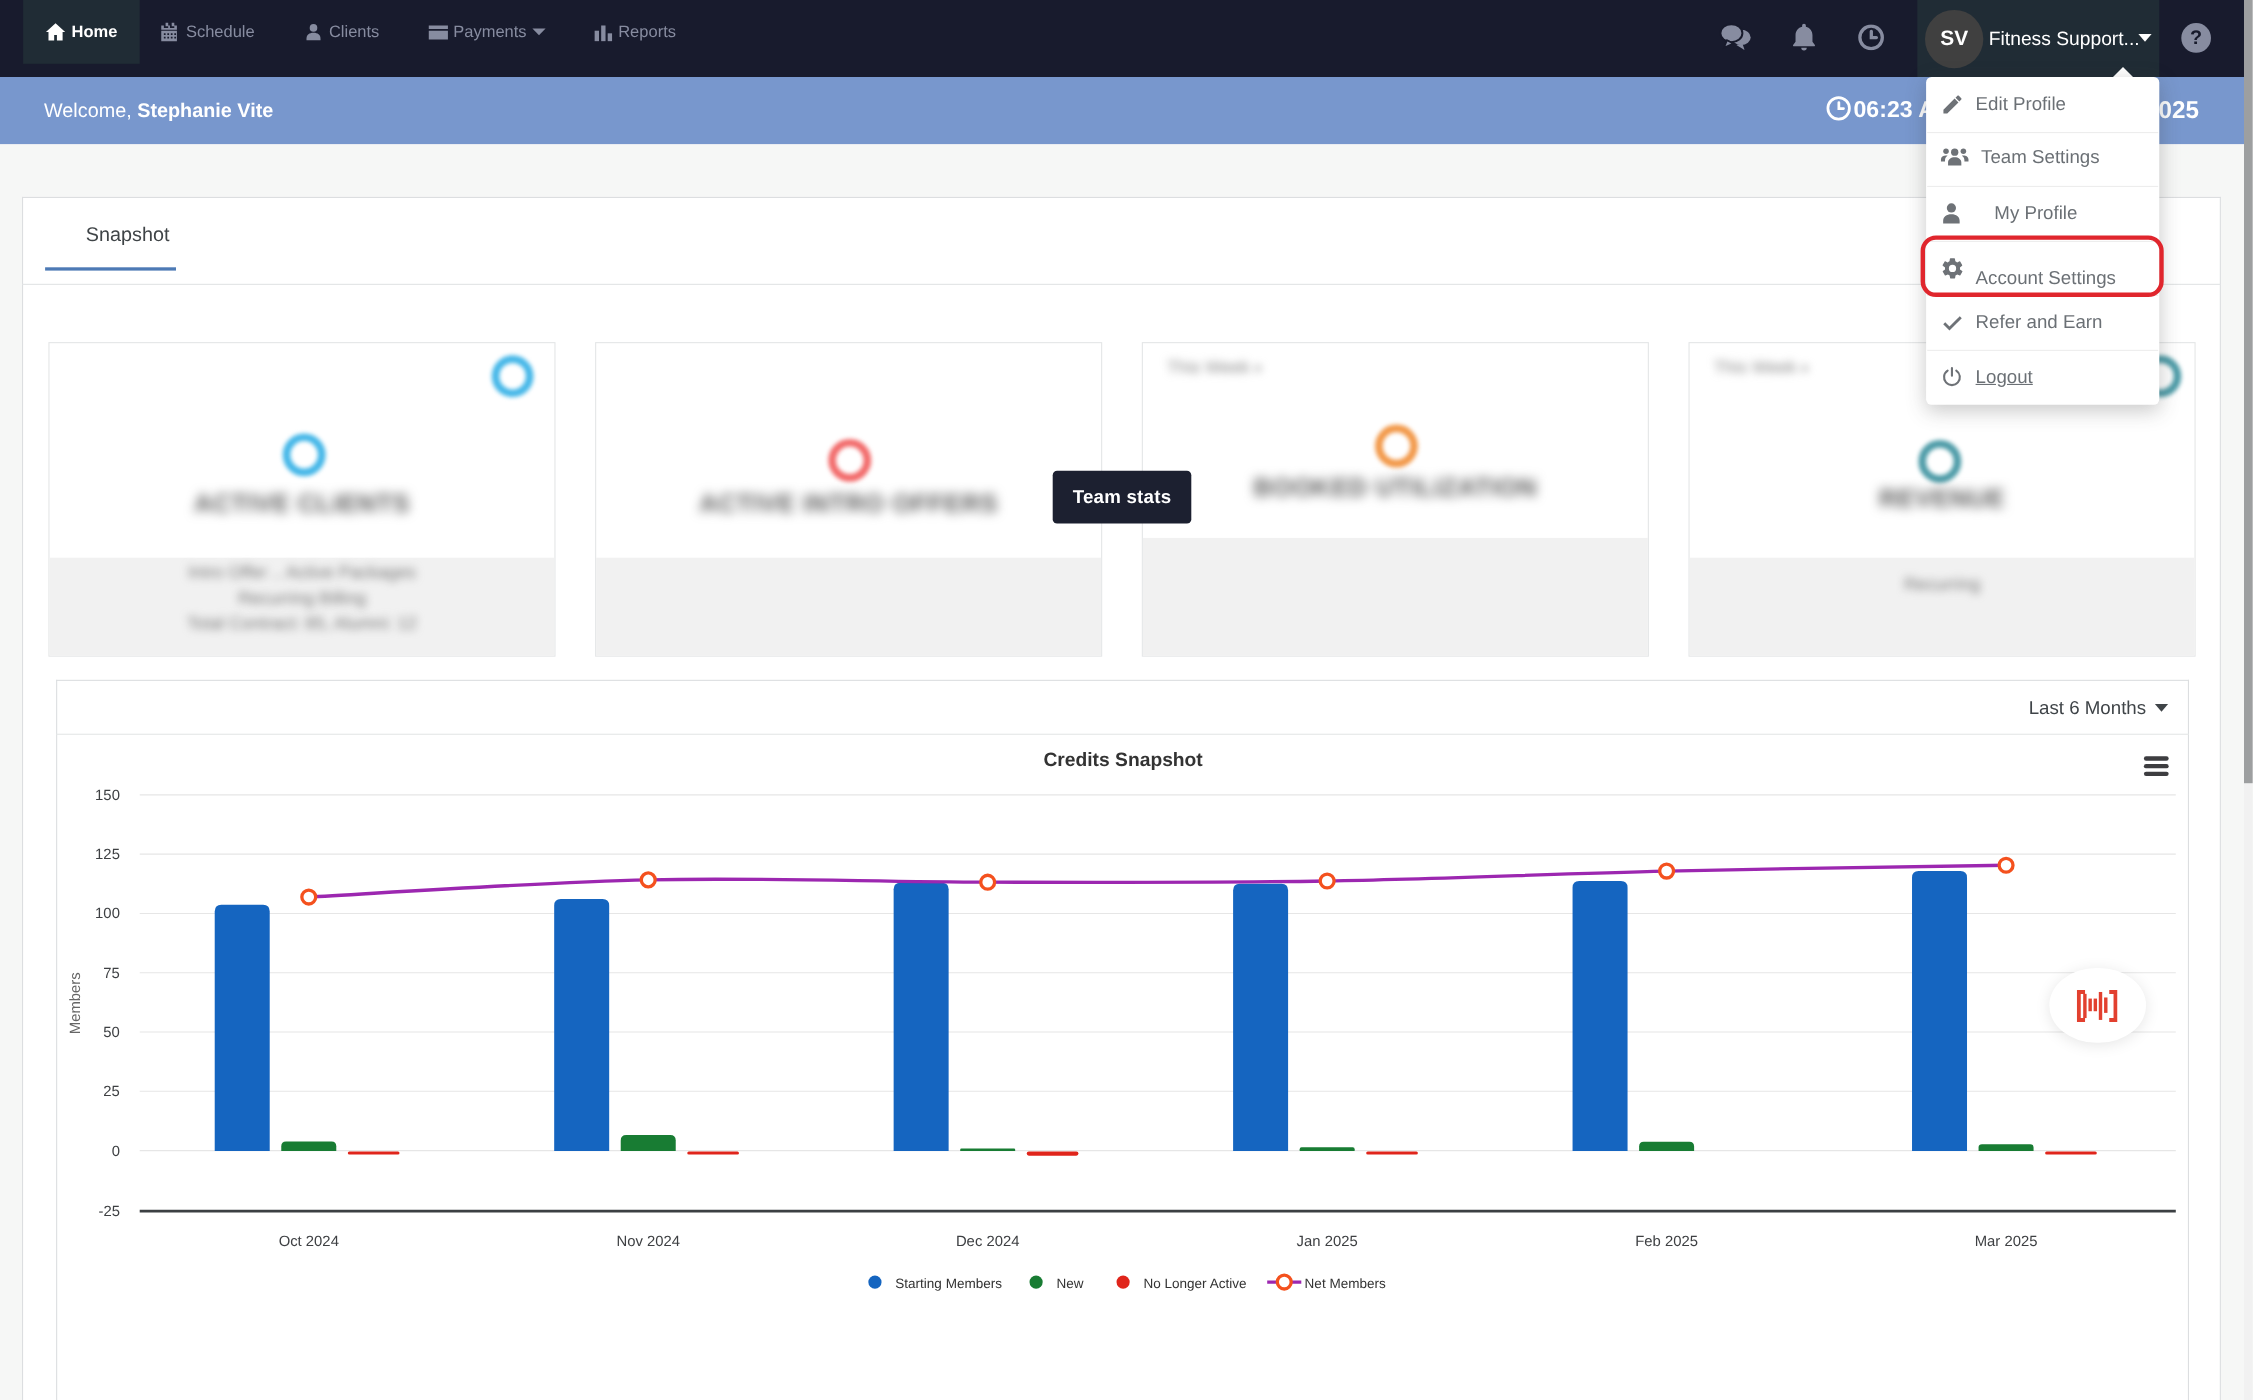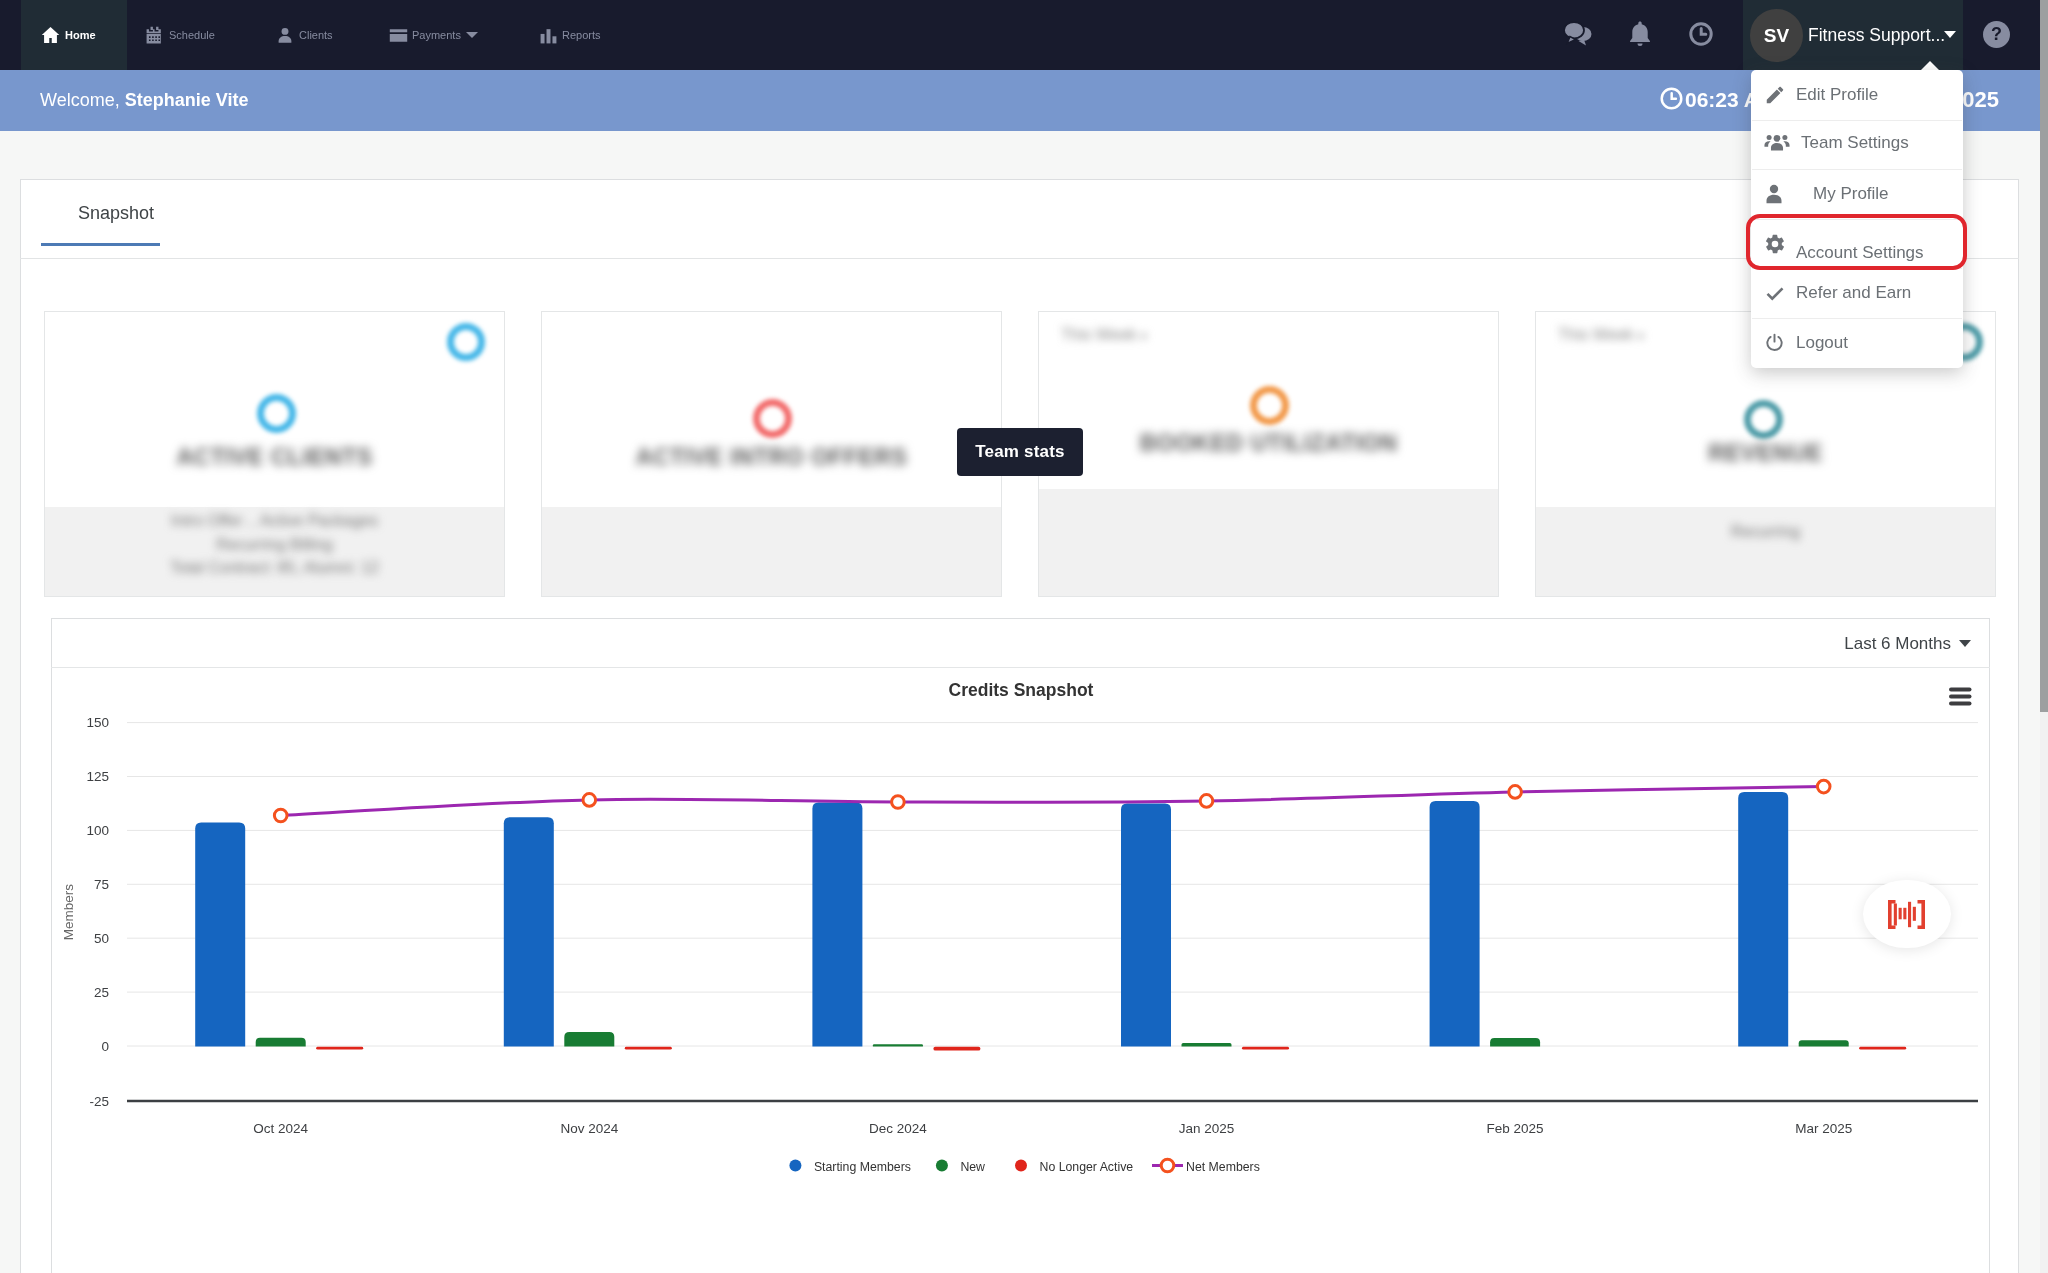--- a/index.html
+++ b/index.html
@@ -6,21 +6,21 @@
   html,body { width:2048px; height:1273px; overflow:hidden; }
   body { font-family:"Liberation Sans", sans-serif; background:#f6f7f6; position:relative; }
   .abs { position:absolute; }
 
   
   #sb-track { left:2040px; top:0; width:8px; height:1273px; background:#f1f1f1; }
   #sb-thumb { left:2040px; top:0; width:8px; height:712px; background:#9d9fa0; }
 
   
   #navbar { left:0; top:0; width:2040px; height:70px; background:#181b2d; }
-  .navitem { position:absolute; top:0; height:70px; display:flex; align-items:center; color:#878ca0; font-size:11px; }
+  .navitem { position:absolute; top:0; height:58px; display:flex; align-items:center; color:#878ca0; font-size:15px; }
   .navitem svg { display:block; }
   #nav-home { left:21px; width:106px; background:#202c35; color:#fff; font-weight:bold; padding-left:19px; }
   #profile-bg { left:1743px; top:0; width:220px; height:70px; background:#202c35; }
 
   
   #welcome { left:0; top:70px; width:2040px; height:61px; background:#7897cd; color:#fff; }
   #welcome-text { left:40px; top:90px; font-size:18px; color:#fff; }
   #time-text { left:1685px; top:88px; font-size:21px; font-weight:bold; color:#fff; }
   #year-text { left:1950px; top:87px; font-size:22px; font-weight:bold; color:#fff; }
 
@@ -274,21 +274,21 @@
       <span style="margin-left:45px;margin-top:18px;">Account Settings</span>
     </div>
     <div class="ddsep" style="top:198px;"></div>
     <div class="dditem" style="top:198px;">
       <svg width="22" height="22" viewBox="0 0 24 24" fill="#6e7277">
         <path d="M9 16.2 4.8 12l-2 2L9 20.2 21.2 8l-2-2z"></path>
       </svg>
       <span style="margin-left:45px;">Refer and Earn</span>
     </div>
     <div class="ddsep" style="top:248px;"></div>
-    <div class="dditem" style="top:248px;">
+    <div class="dditem" style="top:248px;text-decoration:underline;">
       <svg width="21" height="21" viewBox="0 0 24 24" fill="none" stroke="#6e7277" stroke-width="2.2">
         <path d="M12 3v8" stroke-linecap="round"></path>
         <path d="M7.5 5.6a8.2 8.2 0 1 0 9 0" stroke-linecap="round"></path>
       </svg>
       <span style="margin-left:45px;">Logout</span>
     </div>
   </div>
   <div id="redbox" class="abs"></div>
 
 </body></html>

